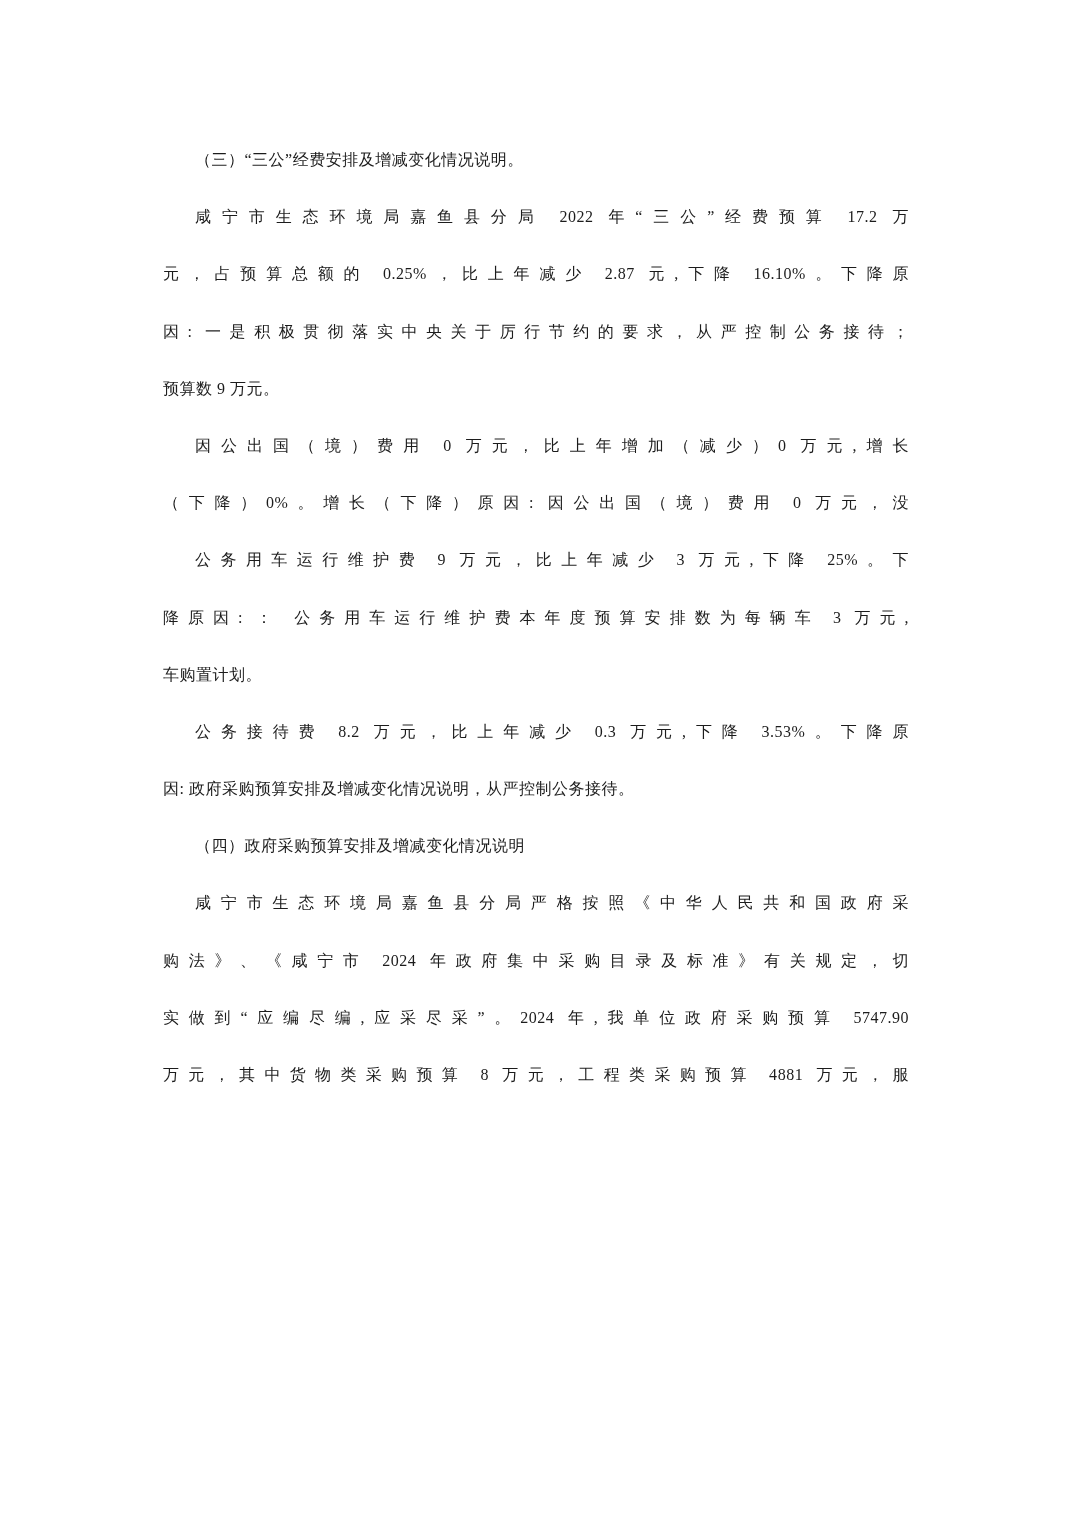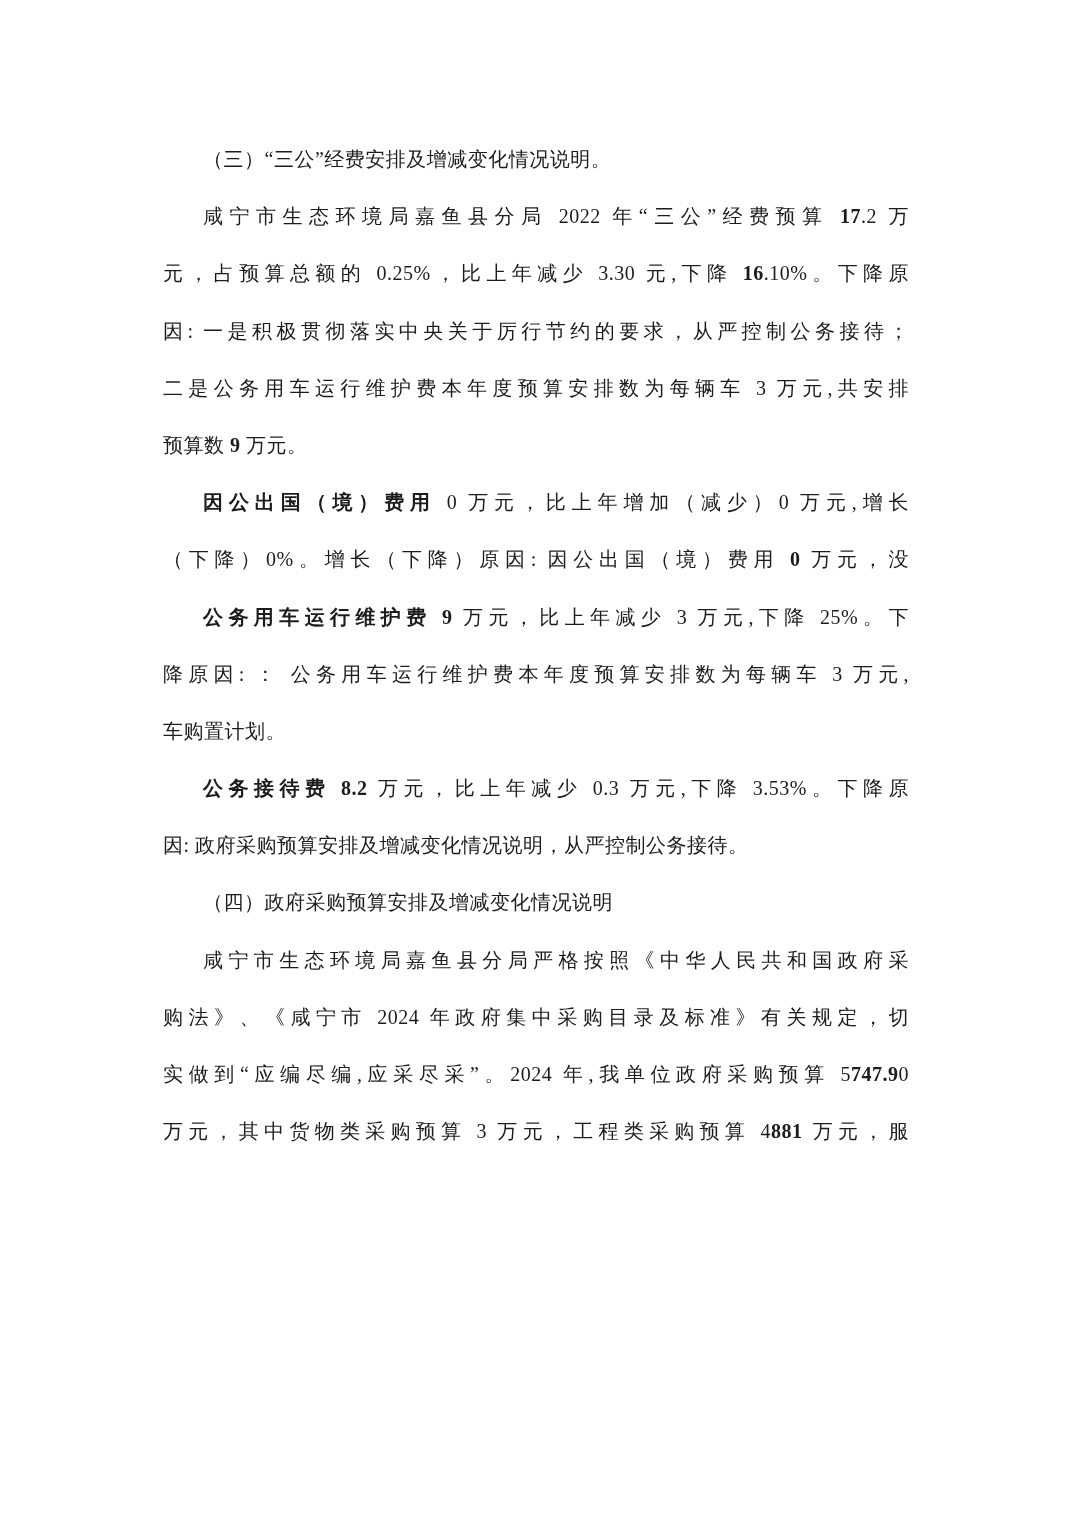--- a/index.html
+++ b/index.html
@@ -11,49 +11,48 @@
     background: #ffffff;
     overflow: hidden;
     font-family: "Liberation Serif", "DejaVu Serif", serif;
   }
   .doc-body {
     position: absolute;
     left: 163px;
     top: 131px;
     width: 746px;
     color: #1c1c1c;
-    font-size: 20px;
+    font-size: 16px;
     line-height: 57.2px;
   }
   .para { margin: 0; }
   .line {
     height: 57.2px;
     overflow: hidden;
     text-align: justify;
     text-align-last: justify;
     text-justify: inter-character;
     letter-spacing: 0.5px;
   }
   .line.end { text-align-last: left; }
   .line.indent { text-indent: 2em; }
-  .b { font-weight: bold; }
+  .b { font-weight: normal; }
 </style>
 </head>
 <body>
 
 <div class="page">
   <div class="doc-body" style="color: rgb(28, 28, 28);">
       <div class="para">
         <div class="line indent end"><span>（三）“三公”经费安排及增减变化情况说明。</span></div>
       </div>
       <div class="para">
         <div class="line indent"><span>咸宁市生态环境局嘉鱼县分局 2022 年“三公”经费预算 </span><span class="b">17</span><span>.2 万</span></div>
-        <div class="line"><span>元，占预算总额的 0.25%，比上年减少 3.30 元,下降 </span><span class="b">16</span><span>.10%。下降原</span></div>
+        <div class="line"><span>元，占预算总额的 0.25%，比上年减少 2.87 元,下降 </span><span class="b">16</span><span>.10%。下降原</span></div>
         <div class="line"><span>因: 一是积极贯彻落实中央关于厉行节约的要求，从严控制公务接待；</span></div>
-        <div class="line"><span>二是公务用车运行维护费本年度预算安排数为每辆车 3 万元,共安排</span></div>
         <div class="line end"><span>预算数 </span><span class="b">9</span><span> 万元。</span></div>
       </div>
       <div class="para">
         <div class="line indent"><span class="b">因公出国（境）费用</span><span> 0 万元，比上年增加（减少）0 万元,增长</span></div>
         <div class="line"><span>（下降）0%。增长（下降）原因: 因公出国（境）费用 </span><span class="b">0</span><span> 万元，没</span></div>
       </div>
       <div class="para">
         <div class="line indent"><span class="b">公务用车运行维护费 9</span><span> 万元，比上年减少 3 万元,下降 25%。下</span></div>
         <div class="line"><span>降原因: ： 公务用车运行维护费本年度预算安排数为每辆车 3 万元,</span></div>
         <div class="line end"><span>车购置计划。</span></div>
@@ -62,16 +61,16 @@
         <div class="line indent"><span class="b">公务接待费 8.2</span><span> 万元，比上年减少 0.3 万元,下降 3.53%。下降原</span></div>
         <div class="line end"><span>因: 政府采购预算安排及增减变化情况说明，从严控制公务接待。</span></div>
       </div>
       <div class="para">
         <div class="line indent end"><span>（四）政府采购预算安排及增减变化情况说明</span></div>
       </div>
       <div class="para">
         <div class="line indent"><span>咸宁市生态环境局嘉鱼县分局严格按照《中华人民共和国政府采</span></div>
         <div class="line"><span>购法》、《咸宁市 2024 年政府集中采购目录及标准》有关规定，切</span></div>
         <div class="line"><span>实做到“应编尽编,应采尽采”。2024 年,我单位政府采购预算 5</span><span class="b">747.9</span><span>0</span></div>
-        <div class="line"><span>万元，其中货物类采购预算 3 万元，工程类采购预算 4</span><span class="b">881</span><span> 万元，服</span></div>
+        <div class="line"><span>万元，其中货物类采购预算 8 万元，工程类采购预算 4</span><span class="b">881</span><span> 万元，服</span></div>
       </div>
     </div>
 </div>
 
 </body></html>

